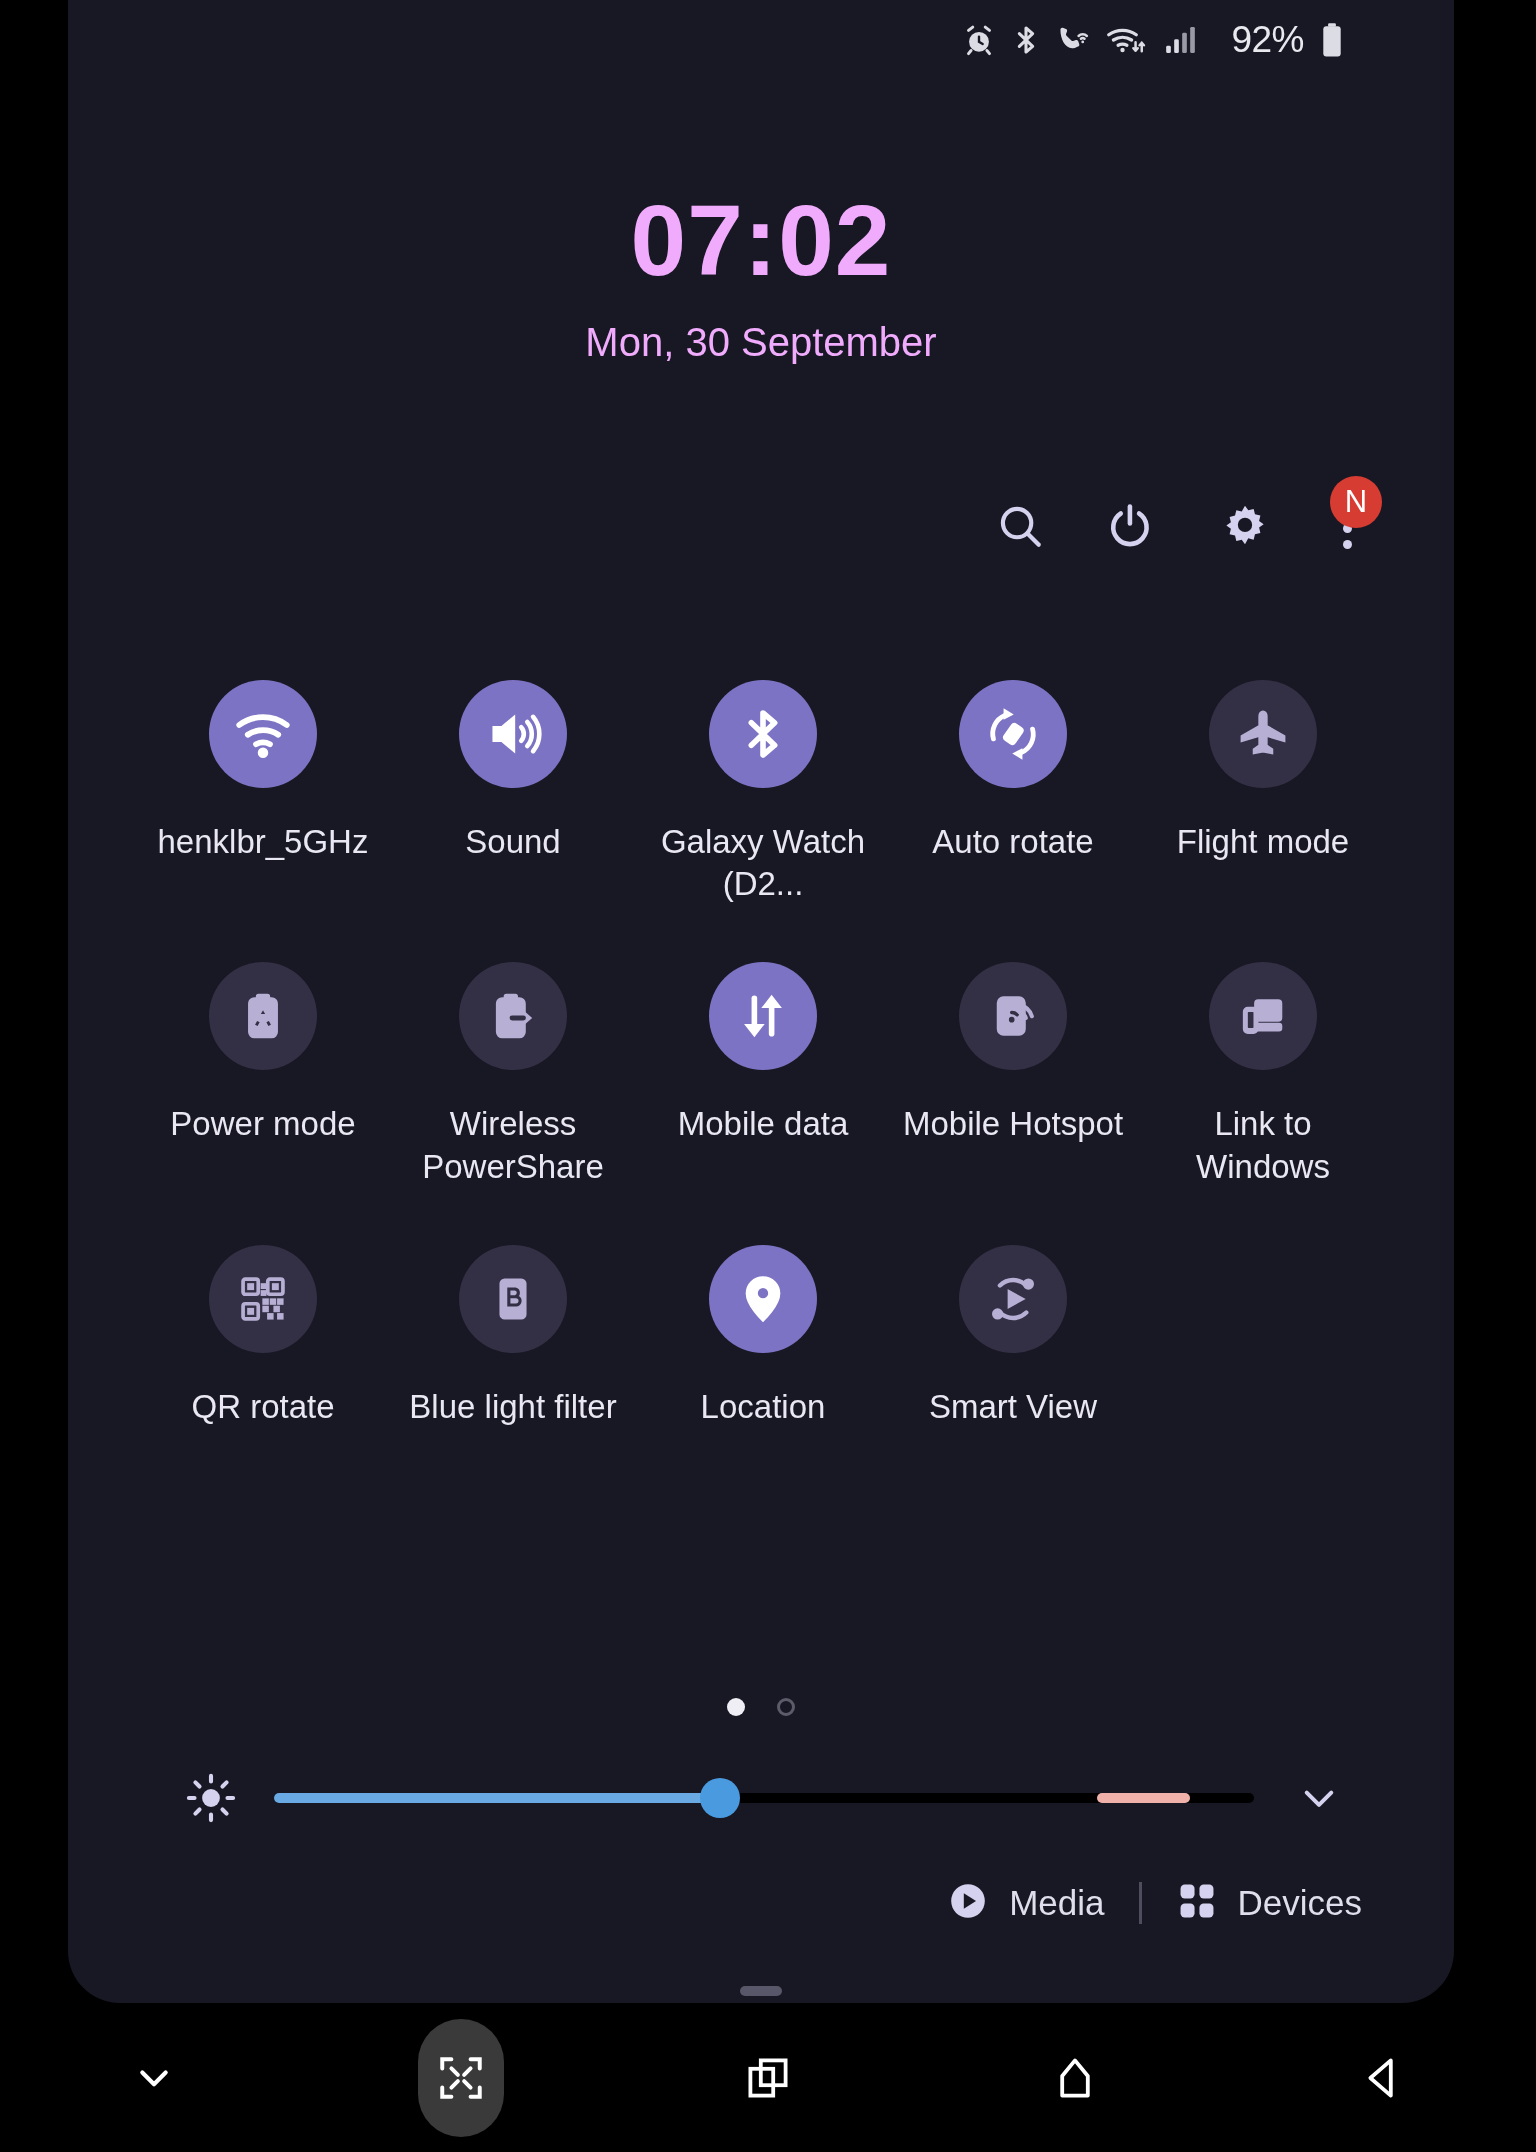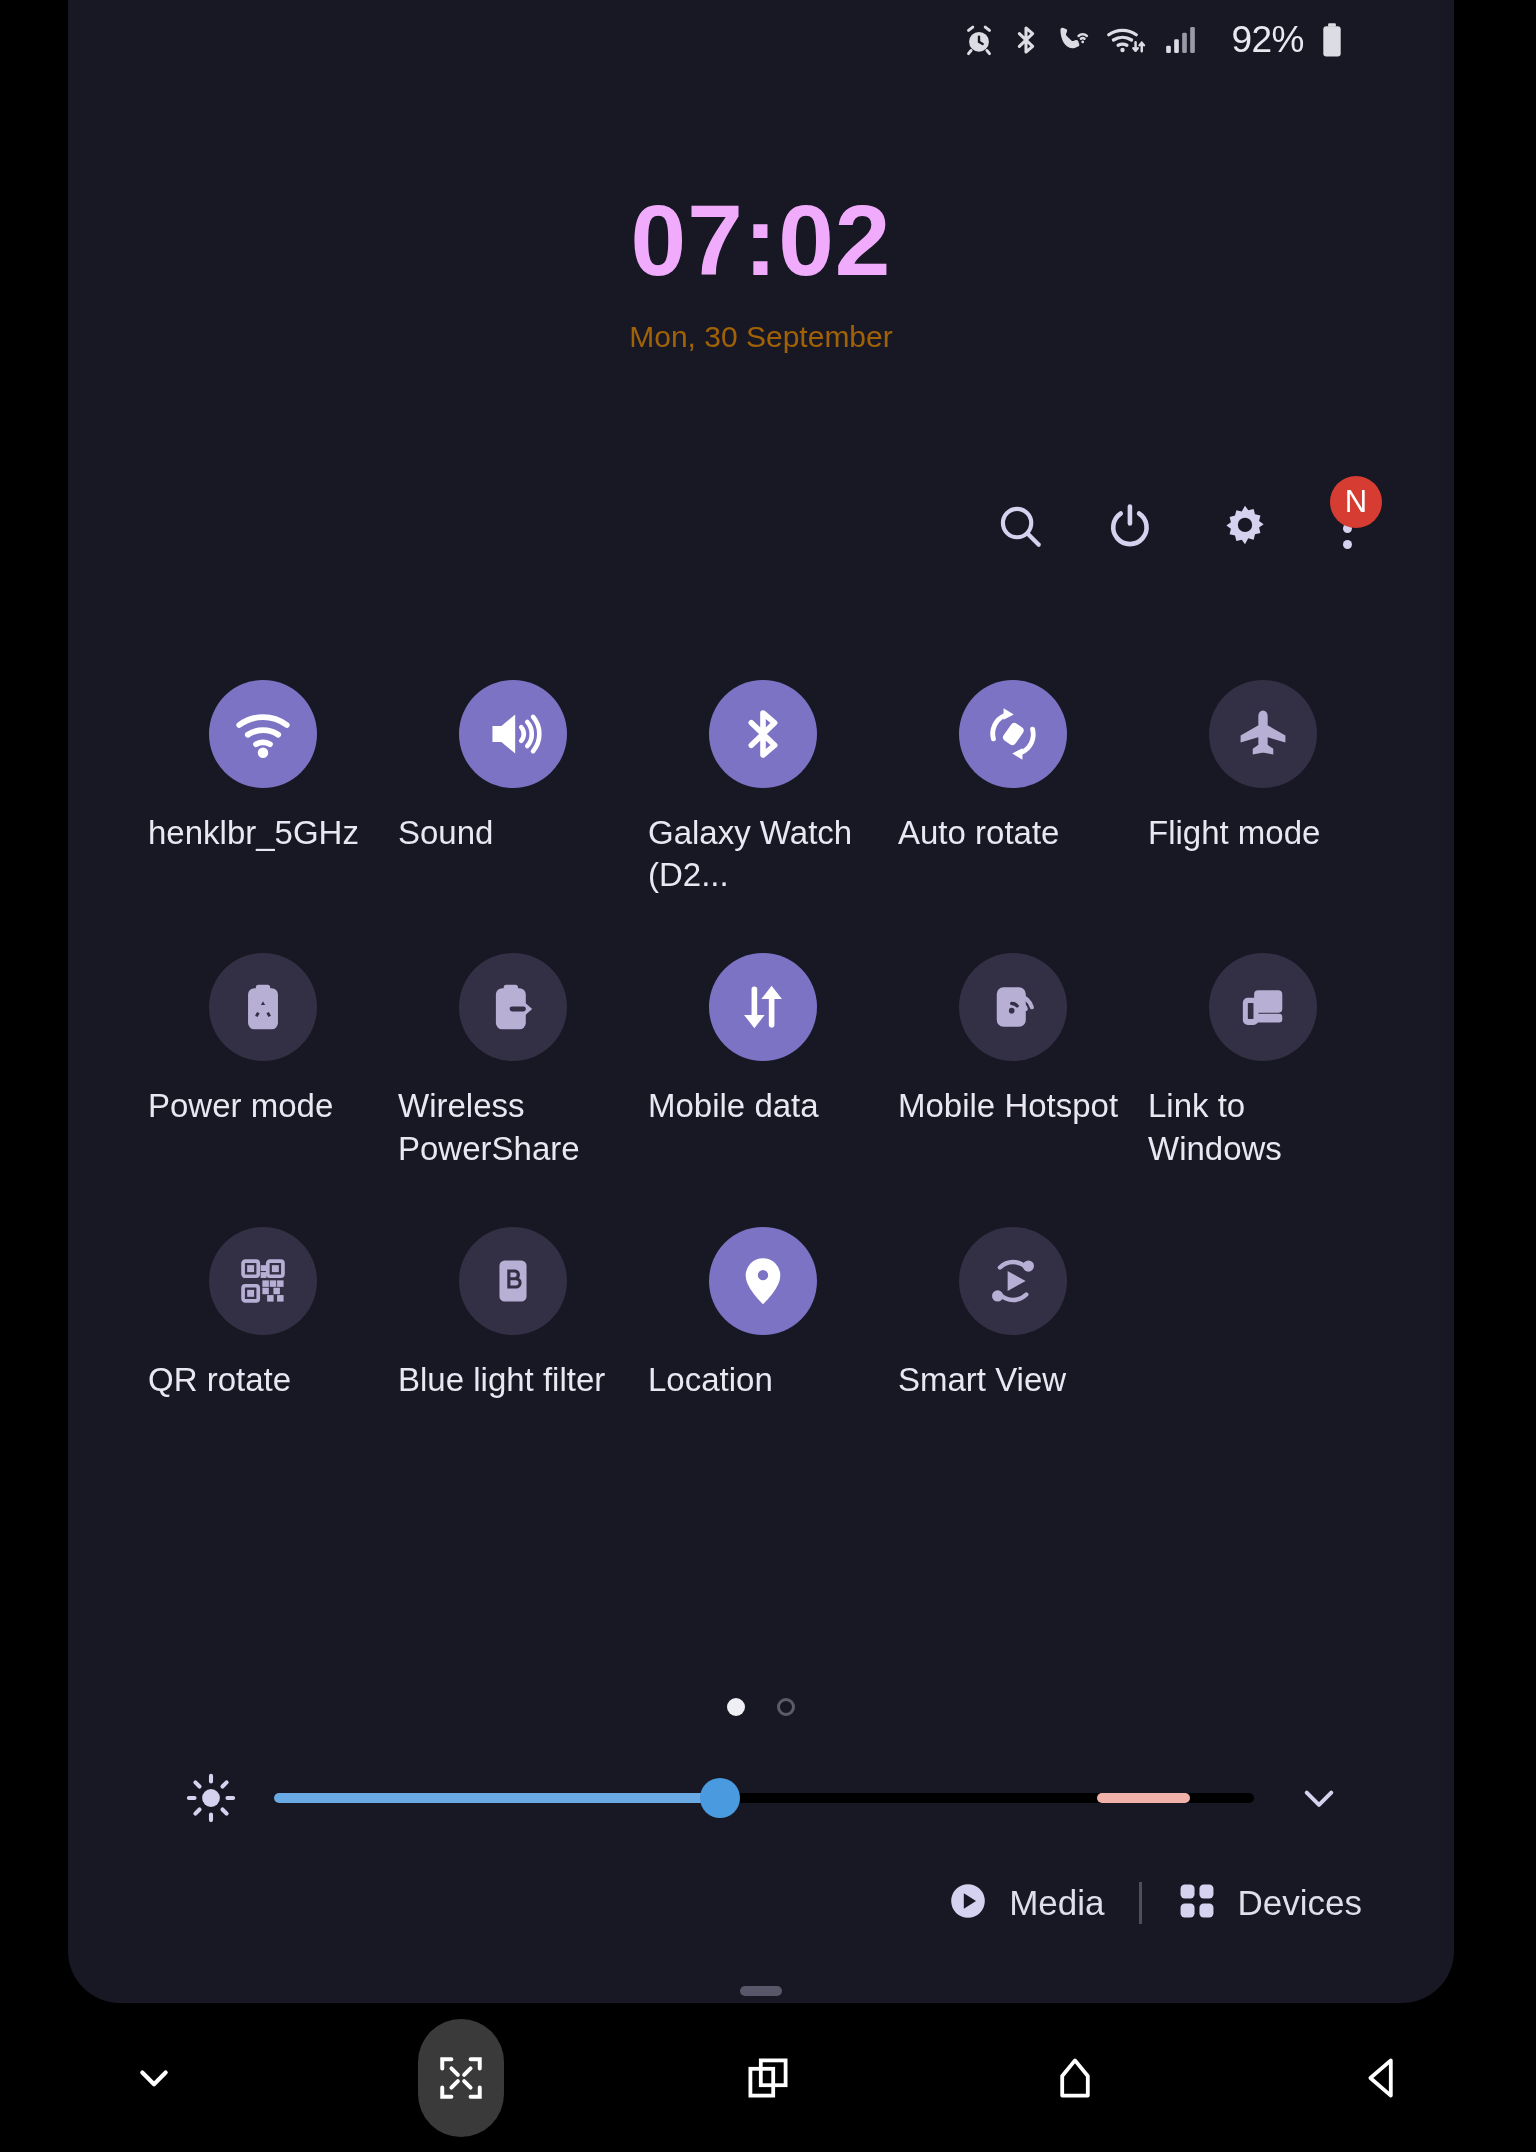--- a/index.html
+++ b/index.html
@@ -40,21 +40,21 @@
   
   #clock-block {
     position: absolute; left: 0; top: 190px; width: 100%;
     text-align: center;
   }
   #clock-time {
     color: #f0abfc; font-size: 100px; font-weight: 700;
     letter-spacing: 1px; line-height: 1;
   }
   #clock-date {
-    color: #a16207; font-size: 30px; font-weight: 400;
+    color: #f0abfc; font-size: 40px; font-weight: 400;
     margin-top: 30px;
   }
 
   
   #qs-actions {
     position: absolute; right: 92px; top: 500px;
     display: flex; align-items: center; gap: 62px;
   }
   #qs-actions .act { position: relative; cursor: pointer; }
   #kebab-dots { display: flex; flex-direction: column; gap: 7px; align-items: center; padding: 4px 10px;}
@@ -78,21 +78,21 @@
   .tile { display: flex; flex-direction: column; align-items: center; cursor: pointer; }
   .tile-circle {
     width: 108px; height: 108px; border-radius: 50%;
     display: flex; align-items: center; justify-content: center;
   }
   .tile.on  .tile-circle { background: #7d73c4; }
   .tile.off .tile-circle { background: #332f45; }
   .tile.on  svg { fill: #ffffff; stroke: #ffffff; }
   .tile.off svg { fill: #b7b0d4; stroke: #b7b0d4; }
   .tile-label {
-    margin-top: 24px; width: 230px; text-align: left;
+    margin-top: 33px; width: 230px; text-align: center;
     font-size: 33px; line-height: 1.28; color: #e9e8f2;
     word-wrap: break-word;
   }
   .tile.off .tile-label { color: #e9e8f2; }
 
   
   #page-dots {
     position: absolute; left: 0; top: 1698px; width: 100%;
     display: flex; justify-content: center; gap: 32px;
   }

